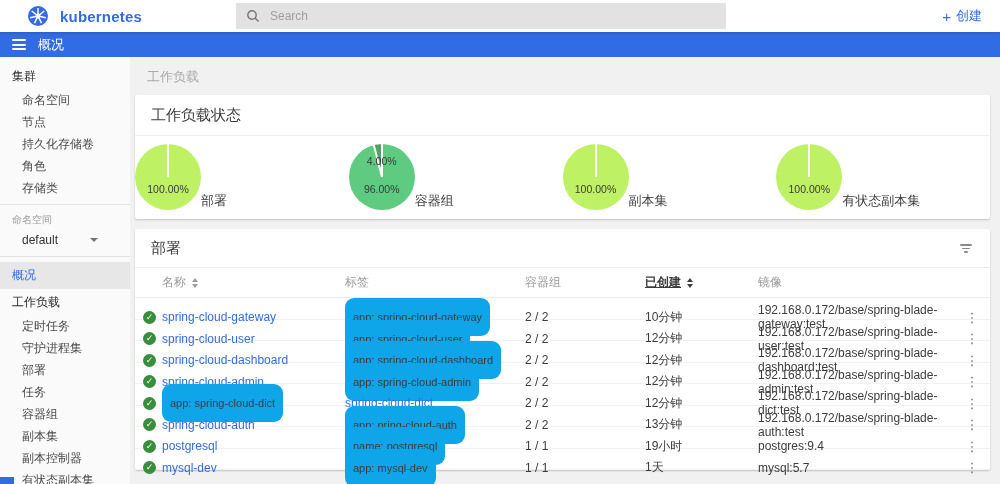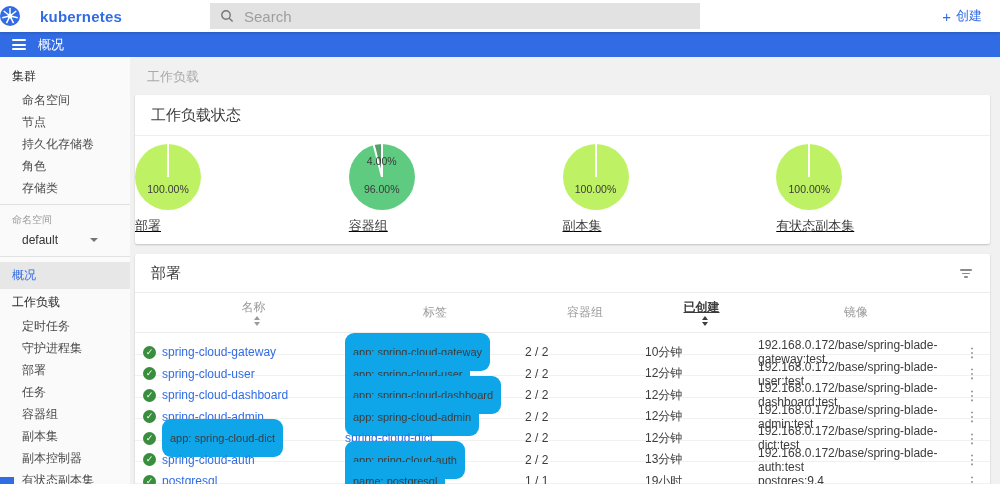--- a/index.html
+++ b/index.html
@@ -2,24 +2,24 @@
 <html><head>
 <meta charset="utf-8">
 <style>
   * { box-sizing: border-box; margin: 0; padding: 0; }
   html,body { width:1000px; height:484px; overflow:hidden; }
   body { font-family:"Liberation Sans", sans-serif; background:#f1f1f1; position:relative; }
 
   
   .topbar { height:32px; background:#fff; display:flex; align-items:center;
             box-shadow:0 1px 3px rgba(0,0,0,.18); position:relative; z-index:3; }
-  .brand { display:flex; align-items:center; gap:20px; width:210px; cursor:pointer; }
+  .brand { display:flex; align-items:center; gap:12px; padding-left:28px; width:236px; cursor:pointer; }
   .brand-text { color:#326ce5; font-weight:bold; font-size:15px; letter-spacing:.2px; }
   .searchbox { width:490px; height:26px; background:#e2e2e2; display:flex; align-items:center; padding:0 10px; }
-  .searchbox input { border:0; background:transparent; outline:none; font-size:15px; color:#555; width:100%;
+  .searchbox input { border:0; background:transparent; outline:none; font-size:12px; color:#555; width:100%;
                      font-family:"Liberation Sans", sans-serif; }
   .searchbox input::placeholder { color:#9e9e9e; }
   .top-spacer { flex:1; }
   .create-btn { color:#326ce5; font-size:13px; display:flex; align-items:center; gap:5px;
                 padding-right:18px; cursor:pointer; white-space:nowrap; }
   .create-plus { font-size:15px; line-height:1; }
 
   
   .appbar { height:25px; background:#326ce5; display:flex; align-items:center; position:relative; z-index:2; }
   .hamburger { width:14px; display:flex; flex-direction:column; gap:2.5px; margin:0 12px 0 12px; cursor:pointer; }
@@ -40,21 +40,21 @@
 
   
   .main { flex:1; padding:8px 10px 0 5px; overflow:hidden; }
   .breadcrumb { font-size:13px; color:#a9a9a9; padding:3px 0 9px 12px; }
   .card { background:#fff; box-shadow:0 1px 2px rgba(0,0,0,.2); border-radius:2px; margin-bottom:10px; }
   .card-title { font-size:15px; color:#3c3c3c; padding:11px 16px 10px 16px; }
   .status-card .card-title { border-bottom:1px solid #efefef; }
 
   
   .pies { display:flex; padding:8px 0 9px 0; }
-  .pie-col { flex:1; display:flex; flex-direction:column; align-items:flex-start;text-decoration:underline; }
+  .pie-col { flex:1; display:flex; flex-direction:row; align-items:flex-end; }
   .pie { width:66px; height:66px; border-radius:50%; position:relative; }
   .pie--full { background:#bef264; }
   .pie--split { background:conic-gradient(#5ecb81 0deg 345.6deg, #549e67 345.6deg 360deg); }
   .notch { position:absolute; left:50%; top:0; width:2px; height:33px; margin-left:-1px;
            background:#fff; transform-origin:50% 100%; }
   .notch--r { transform:rotate(-14.4deg); }
   .pct-main { position:absolute; left:0; width:100%; text-align:center; top:39px; font-size:10.5px; color:#3a3a3a; }
   .pct-top  { position:absolute; left:0; width:100%; text-align:center; top:11px; font-size:10.5px; color:#3a3a3a; }
   .pie-label { margin-top:7px; font-size:13px; color:#3c3c3c; }
 
@@ -62,21 +62,21 @@
   .card-head { display:flex; justify-content:space-between; align-items:center; padding:10px 16px 9px 16px; }
   .card-head-title { font-size:15px; color:#3c3c3c; }
   .filter-icon { display:flex; flex-direction:column; align-items:center; gap:2px; cursor:pointer; padding:2px; }
   .filter-icon span { height:1.5px; background:#8a8a8a; border-radius:1px; }
   .filter-icon span:nth-child(1){ width:12px; } .filter-icon span:nth-child(2){ width:8px; }
   .filter-icon span:nth-child(3){ width:4px; }
 
   .tbl-grid { display:grid; grid-template-columns:27px 183px 180px 120px 113px 1fr 36px; align-items:center; }
   .tbl-header { font-size:12px; color:#9b9b9b; border-top:1px solid #ececec; border-bottom:1px solid #ececec;
                 padding:6px 0; }
-  .th { display:flex; align-items:center; cursor:pointer;flex-direction:column; }
+  .th { display:flex; align-items:center; cursor:pointer; }
   .th--active { color:#3c3c3c; font-weight:bold;text-decoration:underline; }
   .sort { display:inline-flex; flex-direction:column; gap:2px; margin-left:6px; }
   .sort i { width:0; height:0; border-left:3.5px solid transparent; border-right:3.5px solid transparent; }
   .sort .up { border-bottom:4px solid #9b9b9b; }
   .sort .dn { border-top:4px solid #9b9b9b; }
   .sort--active .up { border-bottom-color:#3c3c3c; }
   .sort--active .dn { border-top-color:#3c3c3c; }
 
   .row { height:21.5px; border-bottom:1px solid #f1f1f1; font-size:12px; color:#3c3c3c; }
   .cell-icon { display:flex; justify-content:flex-end; padding-right:6px; }

